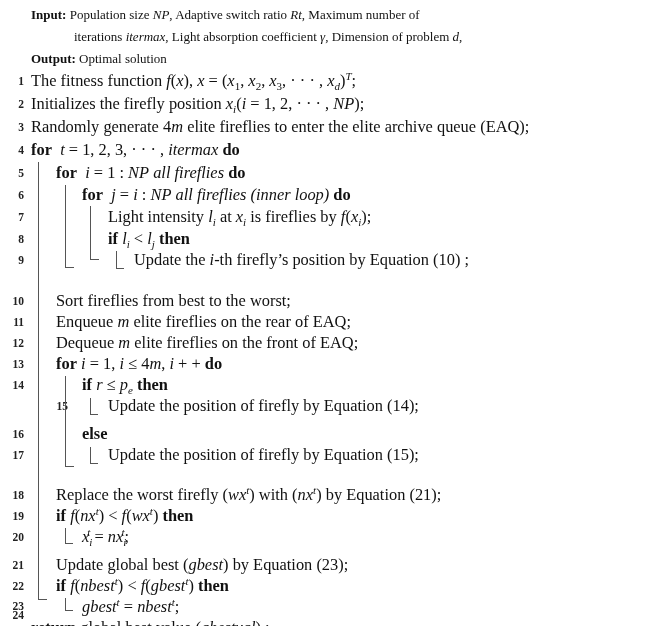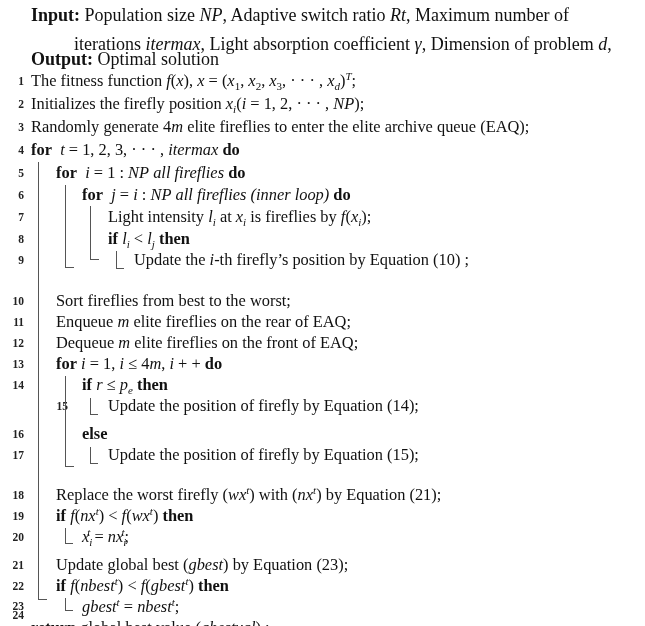--- a/index.html
+++ b/index.html
@@ -1,34 +1,34 @@
 <!DOCTYPE html>
 <html><head>
 <meta charset="utf-8">
 <style>
   html, body { margin: 0; padding: 0; background: #ffffff; }
   body { width: 645px; height: 626px; position: relative; overflow: hidden;
          font-family: "Liberation Serif", "DejaVu Serif", serif; color: #111; }
   .ln { position: absolute; font-size: 11.5px; font-weight: bold; width: 24px; text-align: right; color: #222; }
   .row { position: absolute; font-size: 16.4px; white-space: nowrap; line-height: 20px; }
-  .hdr { position: absolute; font-size: 18px; white-space: nowrap; line-height: 20px; }
+  .hdr { position: absolute; font-size: 13px; white-space: nowrap; line-height: 20px; }
   b { font-weight: bold; }
   i { font-style: italic; }
   sub, sup { font-size: 11px; line-height: 0; }
   .vline { position: absolute; width: 1.3px; background: #555; }
   .hline { position: absolute; height: 1.3px; background: #555; }
 </style>
 </head>
 <body>
 
 <div class="hdr" style="left:31px; top:5px;">
   <b>Input:</b>
   Population size <i>NP</i>, Adaptive switch ratio <i>Rt</i>, Maximum number of
 </div>
-<div class="hdr" style="left:74px; top:27px;margin-top:7px;">
+<div class="hdr" style="left:74px; top:27px;">
   iterations <i>itermax</i>, Light absorption coefficient <i>γ</i>, Dimension of problem <i>d</i>,
 </div>
 <div class="hdr" style="left:31px; top:49px;">
   <b>Output:</b>
   <span>Optimal solution</span>
 </div>
 
 <div class="ln" style="left:0; top:75px;">1</div>
 <div class="ln" style="left:0; top:98px;">2</div>
 <div class="ln" style="left:0; top:121px;">3</div>

